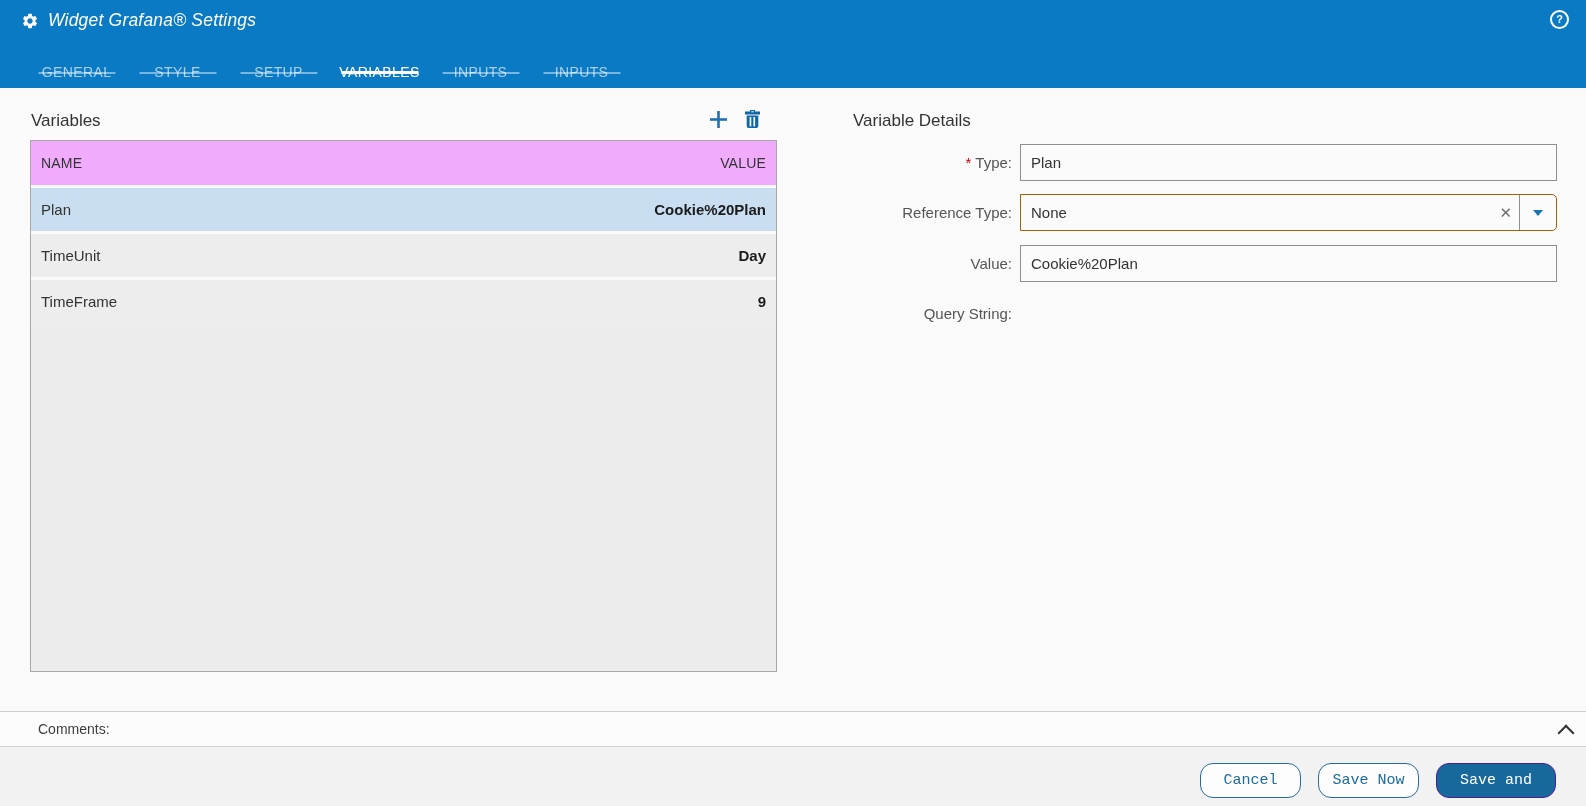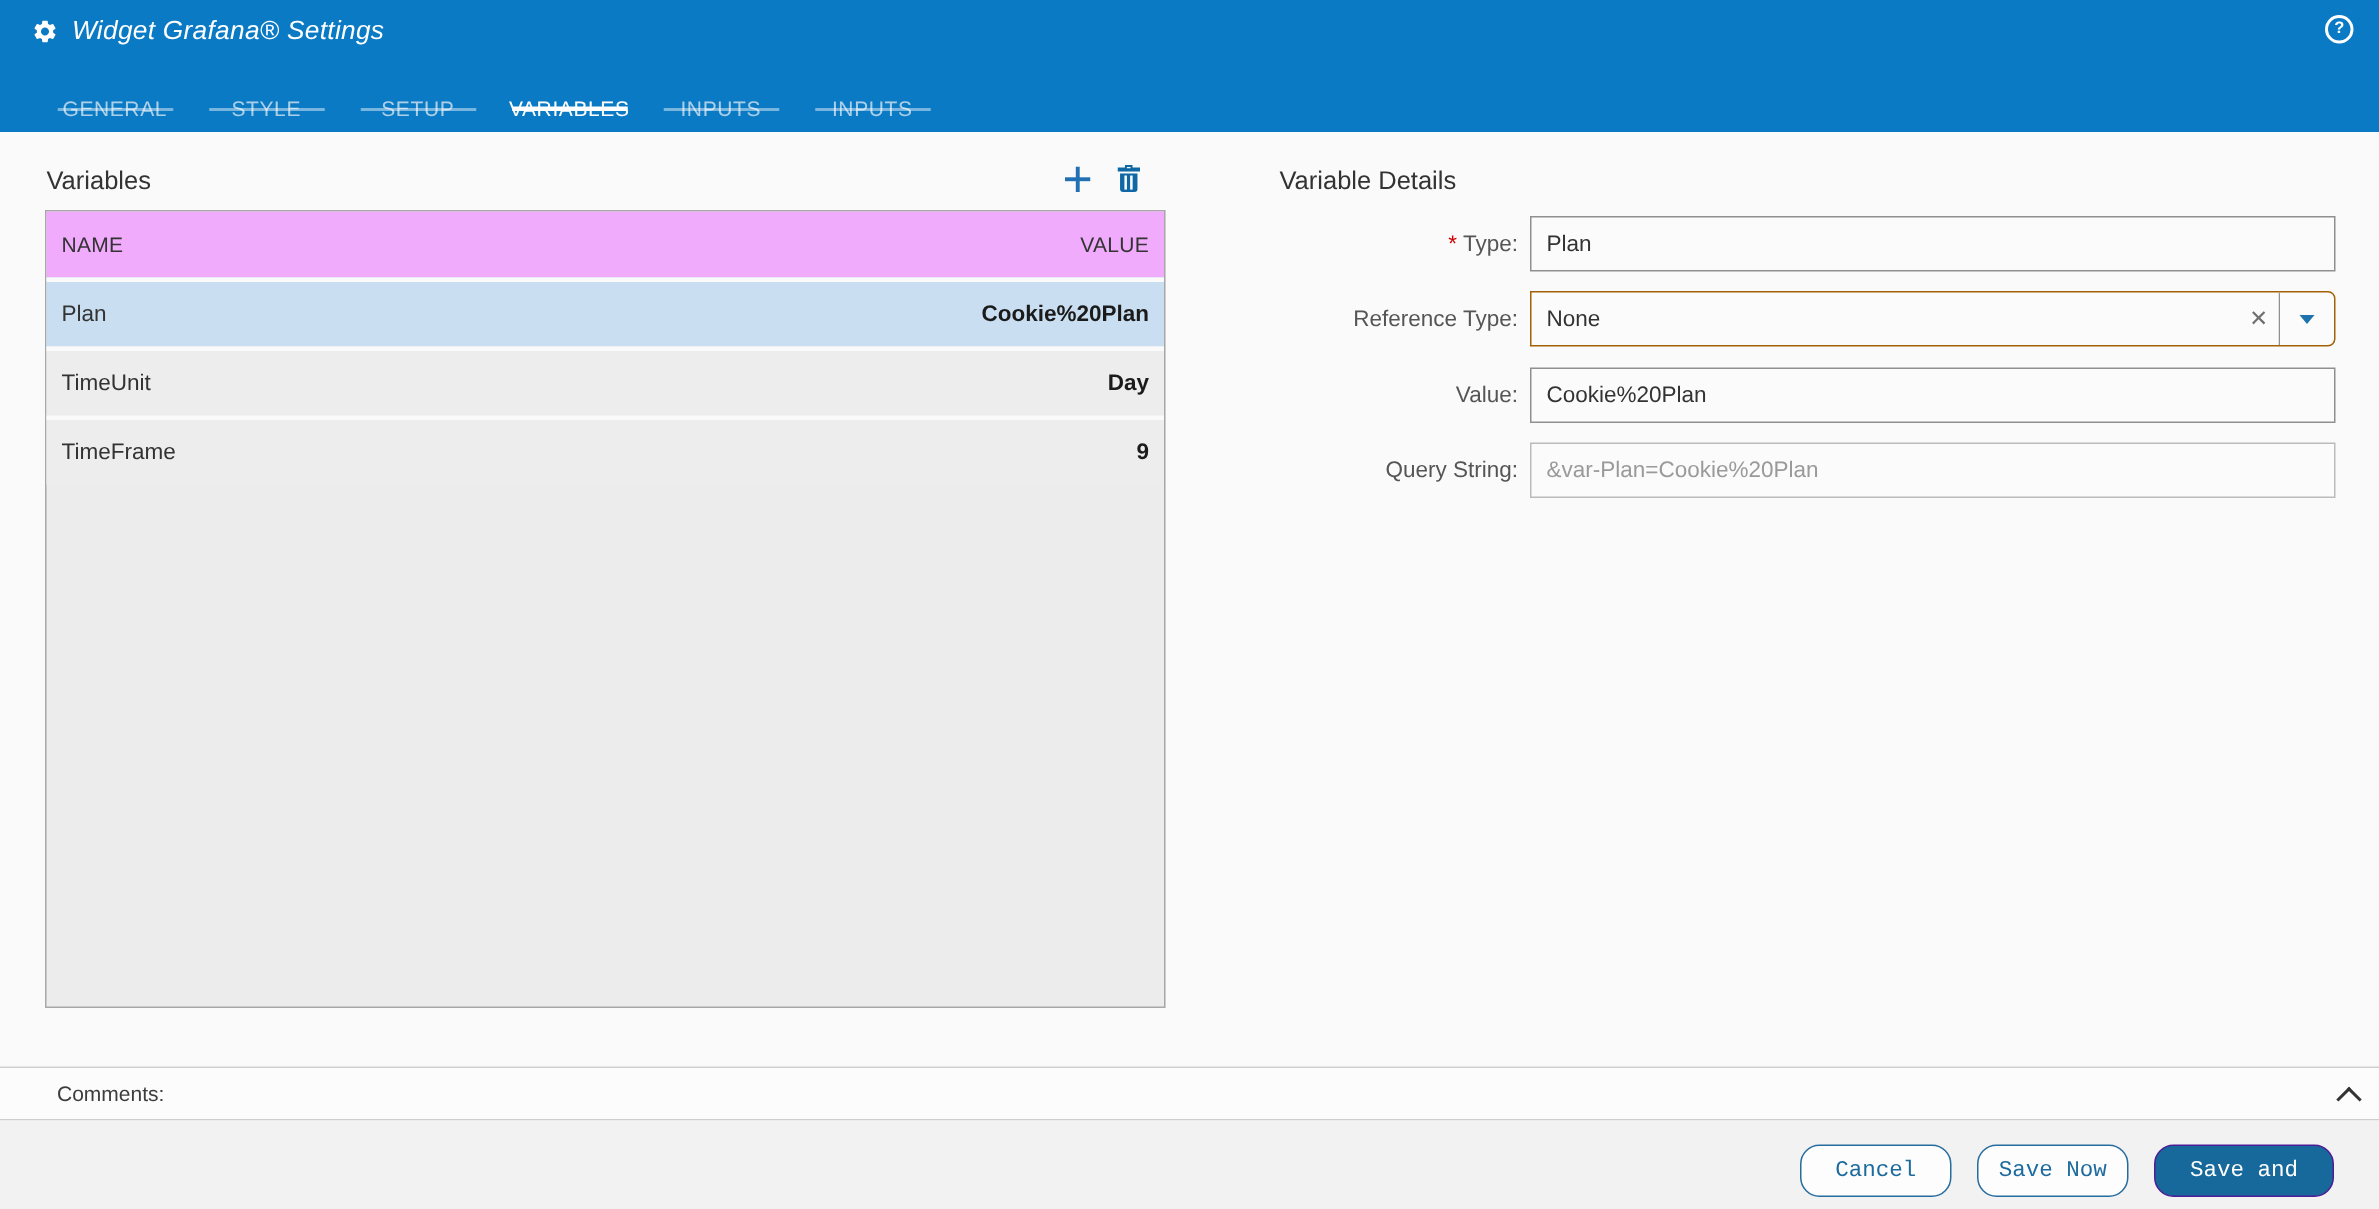--- a/index.html
+++ b/index.html
@@ -216,21 +216,20 @@
   </div>
 </div>
 
 <div class="frow" style="top:245px;">
   <div class="flabel">Value:</div>
   <input class="finput" type="text" value="Cookie%20Plan" style="">
 </div>
 
 <div class="frow" style="top:295px;">
   <div class="flabel">Query String:</div>
-  <input class="finput disabled" type="text" readonly="" value="&amp;var-Plan=Cookie%20Plan" style="">
 </div>
 
 <div class="comments">
   <span class="comments-label">Comments:</span>
   <span class="chev-up"></span>
 </div>
 
 <div class="footer">
   <div class="btn secondary btn-cancel">Cancel</div>
   <div class="btn secondary btn-savenow">Save Now</div>

